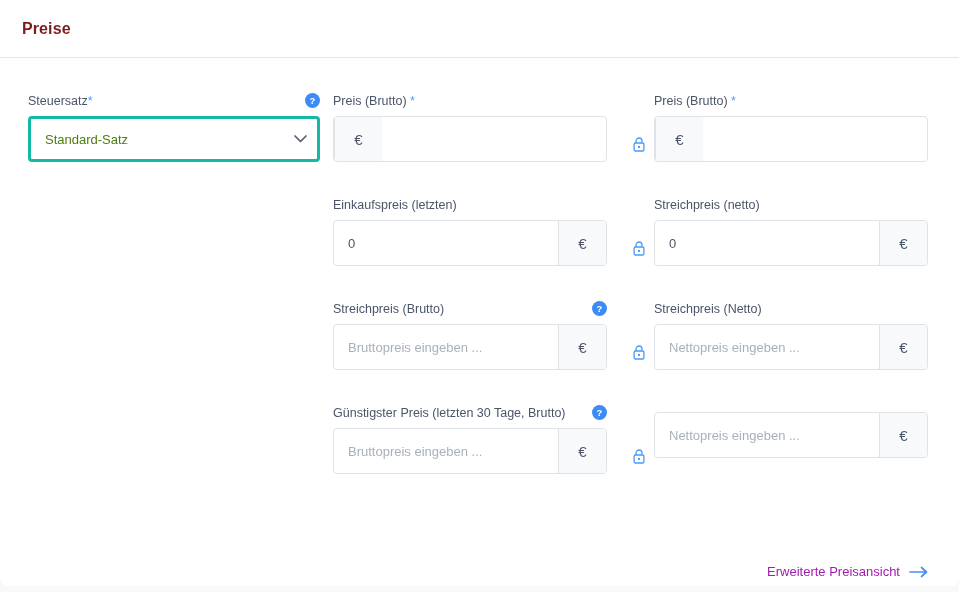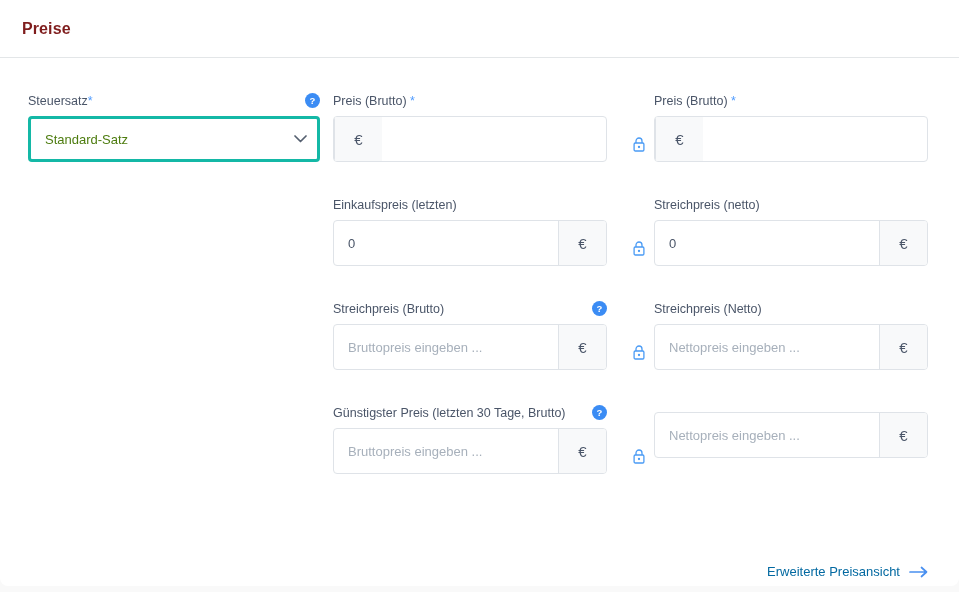--- a/index.html
+++ b/index.html
@@ -155,21 +155,21 @@
   .link-row {
     display: flex;
     align-items: center;
     justify-content: flex-end;
     gap: 9px;
     margin-bottom: 14px;
     cursor: pointer;
   }
   .link-row .link-text {
     font-size: 13px;
-    color: #0369a1;
+    color: #a21caf;
   }
   .link-arrow { display: flex; }
 </style>
 </head>
 <body>
 
 <div class="card">
 
   <div class="card-header">
     <span class="card-title">Preise</span>

